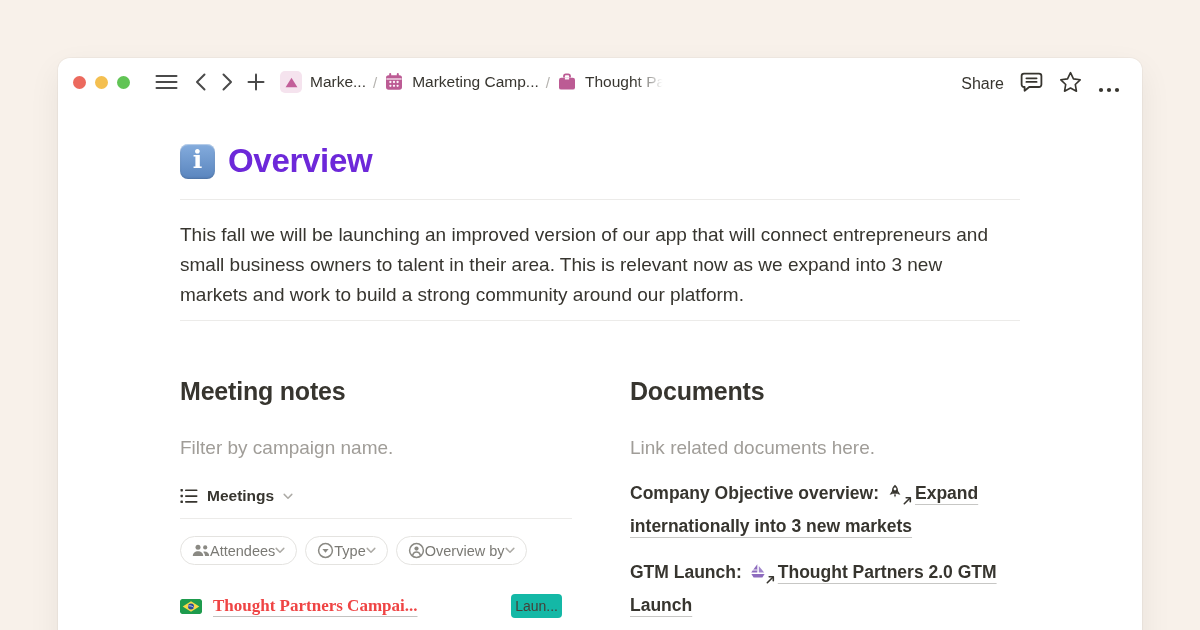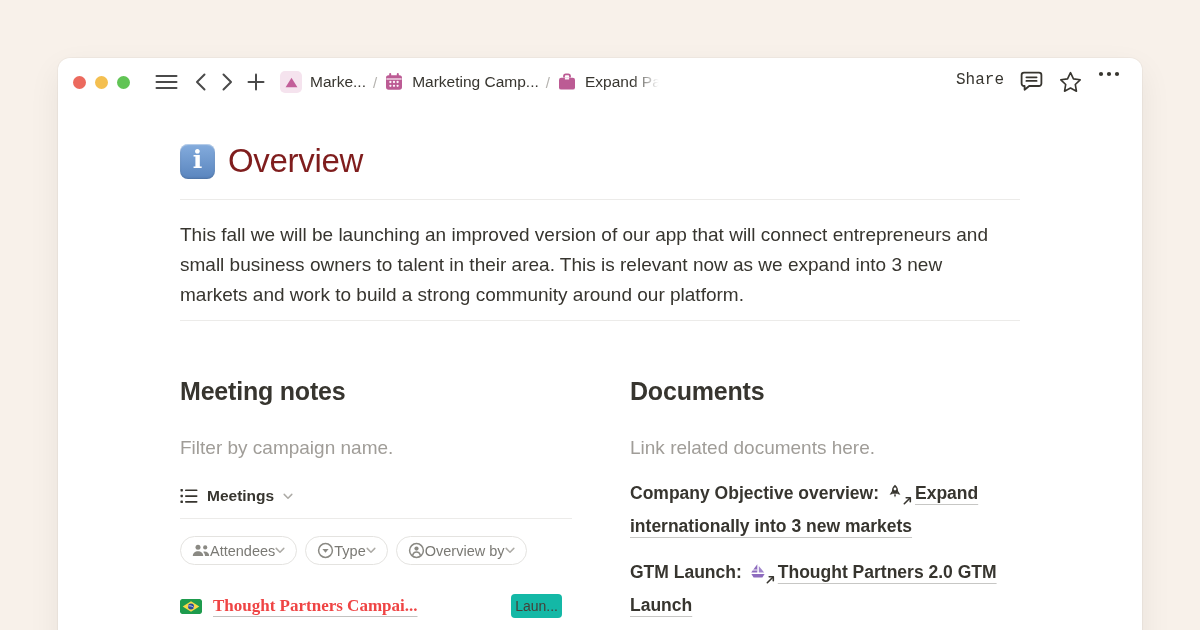--- a/index.html
+++ b/index.html
@@ -26,34 +26,34 @@
   .crumb { display:flex; align-items:center; gap:8px; font-size:15.5px; color:#37352F; cursor:pointer; }
   .crumb-sep { color:#B5B3AF; margin:0 7px; font-size:15px; }
   .crumb-sep::before { content:"/"; }
   .crumb-fade .crumb-label {
     max-width:112px; overflow:hidden;
     -webkit-mask-image:linear-gradient(90deg,#000 62%,transparent 97%);
     mask-image:linear-gradient(90deg,#000 62%,transparent 97%);
   }
   .page-icon-box { width:22px; height:22px; border-radius:5px; background:#F5E3EE;
     display:flex; align-items:center; justify-content:center; }
-  .topbar-right { margin-left:auto; display:flex; align-items:flex-start; gap:16px;font-family:Liberation Mono, monospace; }
+  .topbar-right { margin-left:auto; display:flex; align-items:flex-end; gap:16px; }
   .share-label { font-size:16px; color:#37352F; cursor:pointer; }
   
   .content { width:840px; margin:0 auto; padding-top:34px; }
   .title-row { display:flex; align-items:center; gap:13px; height:42px; }
   .emoji-info {
     width:35px; height:35px; border-radius:8px;
     background:linear-gradient(180deg,#84ACDD 0%,#5A85BE 100%);
     box-shadow:inset 0 1px 1px rgba(255,255,255,.45), inset 0 -1px 2px rgba(0,0,0,.15);
     display:flex; align-items:center; justify-content:center;
   }
   .emoji-info::before { content:"i"; color:#fff; font-family:"DejaVu Serif",serif;
     font-weight:bold; font-size:25px; line-height:1; margin-top:-3px; }
-  .page-title { font-size:33px; font-weight:400; letter-spacing:-.3px; color:#7f1d1d; }
+  .page-title { font-size:33px; font-weight:700; letter-spacing:-.3px; color:#6d28d9; }
   .divider { height:1px; background:#ECEBE9; }
   .d1 { margin-top:17px; } .d2 { margin-top:10px; }
   .intro { margin-top:20px; max-width:828px; font-size:19px; line-height:30px; color:#37352F; }
   .columns { display:flex; gap:58px; margin-top:56px; }
   .col-left { width:392px; overflow:hidden; }
   .col-right { width:390px; }
   .section-heading { font-size:25px; font-weight:700; color:#37352F; letter-spacing:-.2px; }
   .section-sub { margin-top:31px; font-size:19px; color:#A09D98; }
   
   .view-row { margin-top:28px; display:flex; align-items:center; gap:9px;
@@ -155,21 +155,21 @@
       </span>
       <span class="crumb-sep"></span>
       <span class="crumb crumb-fade">
         <span>
           <svg width="20" height="20" viewBox="0 0 20 20" style="display:block">
             <path d="M7 5.4 V4.2 c0-1 .8-1.8 1.8-1.8 h2.4 c1 0 1.8.8 1.8 1.8 V5.4" fill="none" stroke="#BC5B94" stroke-width="1.8"></path>
             <rect x="2" y="5.8" width="16" height="11.8" rx="2.2" fill="#BC5B94"></rect>
             <rect x="7.9" y="5.8" width="4.2" height="1.7" fill="#FDF3F9"></rect>
           </svg>
         </span>
-        <span class="crumb-label">Expand Pa</span>
+        <span class="crumb-label">Thought Pa</span>
       </span>
     </div>
 
     <div class="topbar-right">
       <span class="share-label">Share</span>
       <span class="tb-btn">
         <svg width="23" height="21" viewBox="0 0 23 21">
           <path d="M4 1.6 h15 a2.4 2.4 0 0 1 2.4 2.4 v8.6 a2.4 2.4 0 0 1 -2.4 2.4 H9.2 L4.6 18.8 V15 H4 a2.4 2.4 0 0 1 -2.4 -2.4 V4 A2.4 2.4 0 0 1 4 1.6 Z" fill="none" stroke="#37352F" stroke-width="1.8" stroke-linejoin="round"></path>
           <line x1="6.4" y1="6.3" x2="16.6" y2="6.3" stroke="#37352F" stroke-width="1.8" stroke-linecap="round"></line>
           <line x1="6.4" y1="9.9" x2="16.6" y2="9.9" stroke="#37352F" stroke-width="1.8" stroke-linecap="round"></line>

